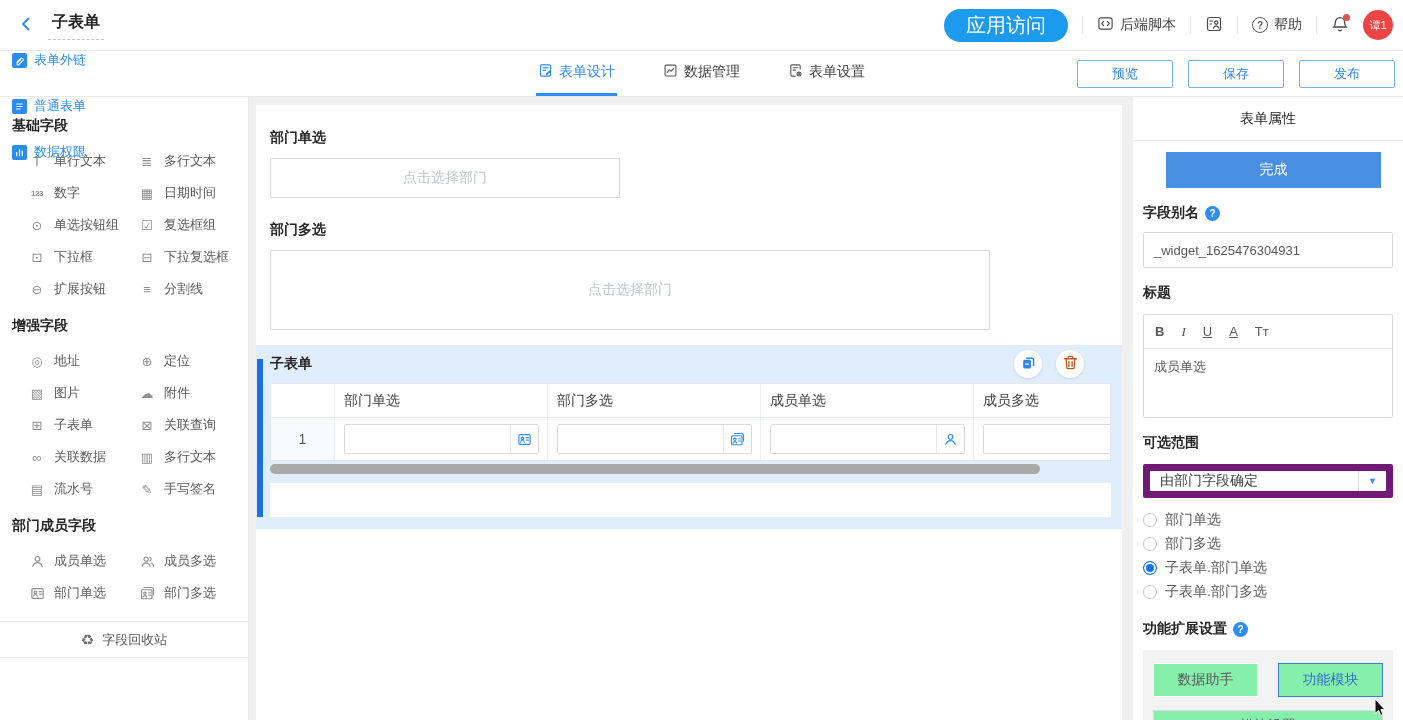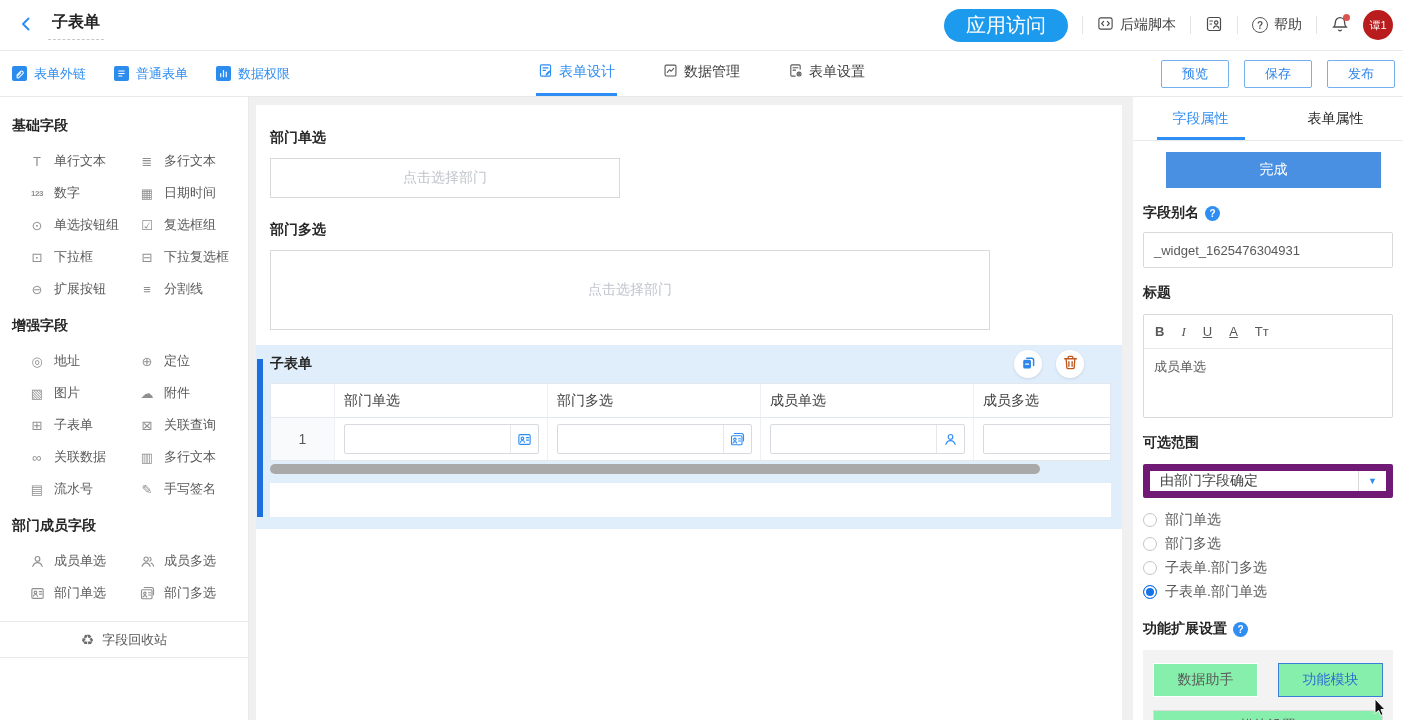--- a/index.html
+++ b/index.html
@@ -23,46 +23,46 @@
   }
   .hdr-divider { width: 1px; height: 18px; background: #e3e3e3; }
   .hdr-item { display:flex; align-items:center; gap:6px; color:#404040; font-size:14px; cursor:pointer; }
   .q-circle {
     width: 16px; height: 16px; border: 1.2px solid #5a5a5a; border-radius: 50%;
     display:flex; align-items:center; justify-content:center; font-size: 10px; color:#5a5a5a; font-weight:bold;
   }
   .bell-wrap { position: relative; display:flex; cursor:pointer; }
   .bell-dot { position:absolute; top:-1px; right:-1px; width:7px; height:7px; background:#d9534f; border-radius:50%; }
   .avatar {
-    width: 30px; height: 30px; background: #b91c1c; color:#fff; border-radius: 50%;
+    width: 30px; height: 30px; background: #ef4444; color:#fff; border-radius: 50%;
     display:flex; align-items:center; justify-content:center; font-size: 11px; cursor:pointer;
   }
   
   .subbar {
     height: 46px; background: #fff; border-bottom: 1px solid #e9e9e9;
     display: flex; align-items: stretch; position: relative;
   }
-  .subbar-links { display:flex; align-items:center; gap: 28px; padding-left: 12px; }
+  .subbar-links { display:flex; align-items:center; gap: 28px; padding-left: 12px; flex-direction: column; }
   .sb-link { display:flex; align-items:center; gap: 7px; color:#2f8ef3; font-size: 13px; cursor:pointer; }
   .sb-link-ico {
     width: 15px; height: 15px; background:#2b8ced; border-radius:2px;
     display:flex; align-items:center; justify-content:center; flex:none;
   }
   .subbar-tabs {
     position:absolute; left:0; right:0; top:0; bottom:0;
     display:flex; justify-content:center; gap: 44px; pointer-events:none;font-family:Liberation Mono, monospace;
   }
   .tab-item {
     display:flex; align-items:center; gap:6px; font-size:14px; color:#404040;
     border-bottom: 3px solid transparent; padding: 0 2px; cursor:pointer; pointer-events:auto;
   }
   .tab-item.active { color:#2f8ef3; border-bottom-color:#2f8ef3; }
   .subbar-actions { margin-left:auto; display:flex; align-items:center; gap: 15px; padding-right: 8px; }
   .ghost-btn {
-    width: 68px; height: 28px; border:1px solid #74b2ef; color:#2f86e8; background:#fff;
+    width: 96px; height: 28px; border:1px solid #74b2ef; color:#2f86e8; background:#fff;
     border-radius:2px; display:flex; align-items:center; justify-content:center; font-size:13px; cursor:pointer;
   }
   
   .main { display: flex; height: 623px; }
   
   .sidebar { width: 249px; background:#fff; border-right:1px solid #e9e9e9; flex:none; padding-top: 8px; }
   .sb-section-title { font-size: 14px; font-weight: 700; color:#262626; padding: 12px 12px 10px; }
   .sb-grid { display:grid; grid-template-columns: 110px 1fr; padding-left: 28px; }
   .sb-item { height: 32px; display:flex; align-items:center; gap:8px; font-size:13px; color:#595959; cursor:pointer; }
   .sb-ico { width: 18px; text-align:center; color:#8f8f8f; font-size: 13px; flex:none; display:flex; align-items:center; justify-content:center; }
@@ -527,21 +527,20 @@
           <div class="thumb"></div>
         </div>
         <div class="empty-strip"></div>
       </div>
 
     </div>
   </div>
 
   <div class="panel">
     <div class="panel-tabs">
-      <div class="panel-tab active">字段属性</div>
       <div class="panel-tab">表单属性</div>
     </div>
     <div class="panel-body">
       <div class="done-btn">完成</div>
 
       <div class="p-label">
         <span>字段别名</span>
         <span class="q-badge">?</span>
       </div>
       <div class="p-input">_widget_1625476304931</div>
@@ -566,27 +565,27 @@
 
       <div class="radio-list">
         <div class="radio-row">
           <span class="radio-dot"></span>
           <span>部门单选</span>
         </div>
         <div class="radio-row">
           <span class="radio-dot"></span>
           <span>部门多选</span>
         </div>
+        <div class="radio-row checked">
+          <span class="radio-dot"></span>
+          <span>子表单.部门单选</span>
+        </div>
         <div class="radio-row">
           <span class="radio-dot"></span>
           <span>子表单.部门多选</span>
-        </div>
-        <div class="radio-row checked">
-          <span class="radio-dot"></span>
-          <span>子表单.部门单选</span>
         </div>
       </div>
 
       <div class="p-label">
         <span>功能扩展设置</span>
         <span class="q-badge">?</span>
       </div>
       <div class="ext-box">
         <div class="ext-row">
           <span class="ext-btn">数据助手</span>

